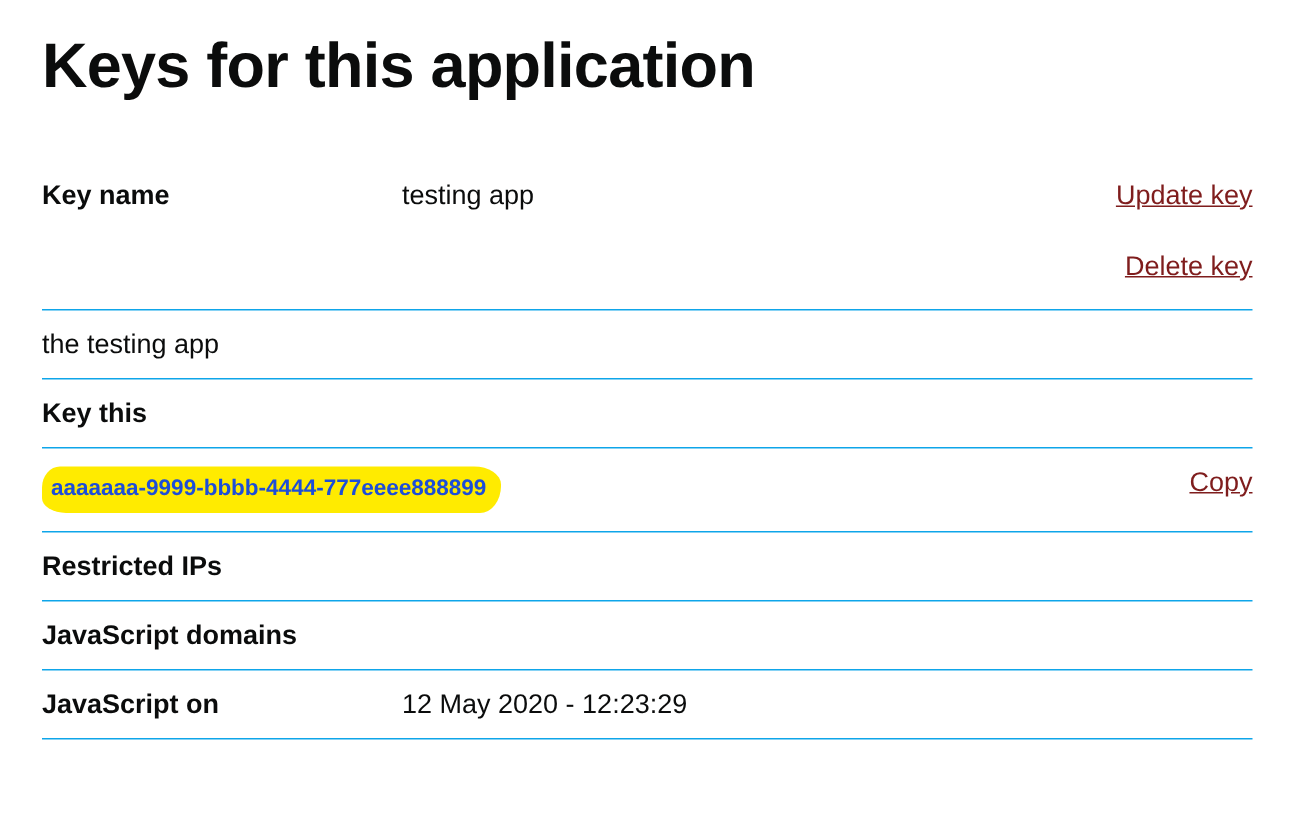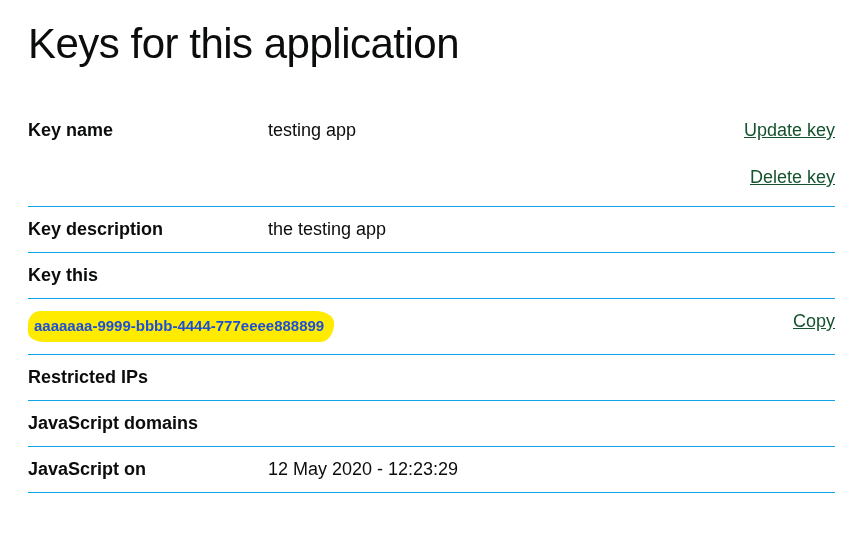--- a/index.html
+++ b/index.html
@@ -8,21 +8,21 @@
       box-sizing: border-box;
     }
     body {
       font-family: "HelveticaNeue", "Helvetica Neue", Arial, sans-serif;
       color: #0b0c0c;
       padding: 20px 28px;
       width: 863px;
     }
     h1 {
       font-size: 42px;
-      font-weight: 400;
+      font-weight: 700;
       margin-bottom: 40px;
       letter-spacing: -0.5px;
     }
     .row {
       display: flex;
       align-items: flex-start;
       padding: 12px 0;
       border-bottom: 1px solid #0ea5e9;
     }
     .row.first {
@@ -40,21 +40,21 @@
     }
     .actions {
       text-align: right;
       flex-shrink: 0;
       display: flex;
       flex-direction: column;
       gap: 26px;
       align-items: flex-end;
     }
     .link {
-      color: #14532d;
+      color: #7f1d1d;
       text-decoration: underline;
       font-size: 18px;
       cursor: pointer;
     }
     .api-key-value {
       background: #ffeb00;
       color: #1d4ed8;
       font-weight: 700;
       font-size: 15px;
       padding: 6px 10px 8px 6px;
@@ -70,21 +70,20 @@
 <div class="row first">
   <div class="label">Key name</div>
   <div class="value">testing app</div>
   <div class="actions">
     <a class="link">Update key</a>
     <a class="link">Delete key</a>
   </div>
 </div>
 
 <div class="row">
-  <div class="label">Key description</div>
   <div class="value">the testing app</div>
 </div>
 
 <div class="row">
   <div class="label">Key this</div>
 </div>
 
 <div class="row">
   <div class="value">
     <span class="api-key-value">aaaaaaa-9999-bbbb-4444-777eeee888899</span>

